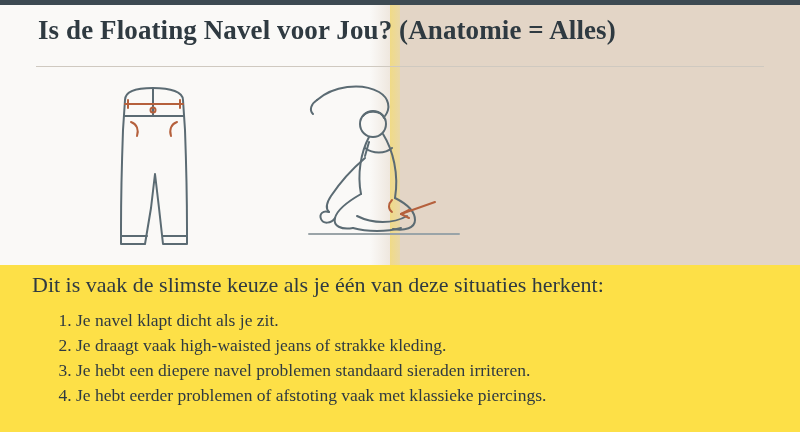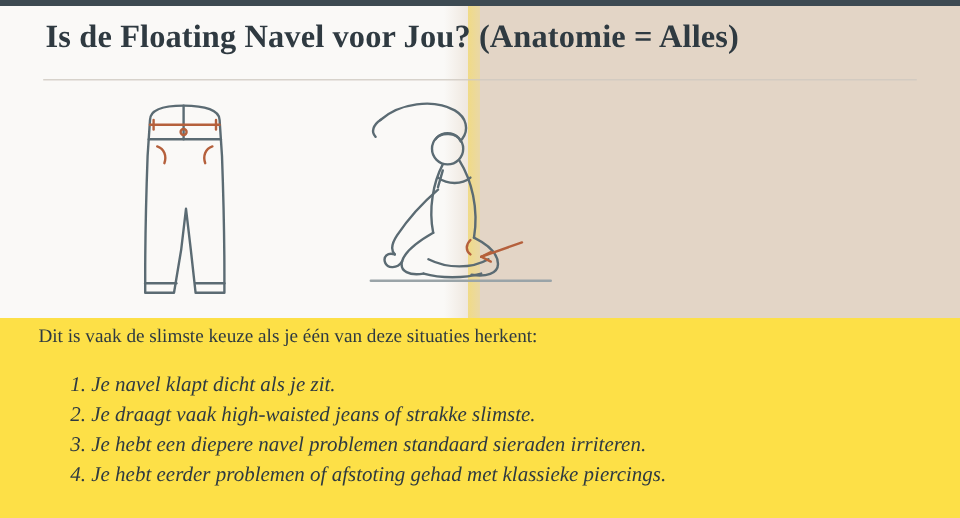--- a/index.html
+++ b/index.html
@@ -105,34 +105,33 @@
     position: absolute;
     top: 272px;
     left: 0;
     width: 800px;
     z-index: 6;
   }
   #intro {
     position: absolute;
     left: 32px;
     top: 0;
-    font-size: 16px;
+    font-size: 22px;
     color: #2f3a41;
     white-space: nowrap;
   }
   #situations {
     position: absolute;
     left: 46px;
     top: 36px;
     margin: 0;
     padding: 0 0 0 30px;
     list-style: decimal;
     color: #2f3a41;
     font-size: 17.5px;
-    font-style: italic;
   }
   #situations li {
     line-height: 25px;
     white-space: nowrap;
   }
   .label-text {
     font-family: "Liberation Sans", sans-serif;
     font-size: 11.5px;
   }
 </style>
@@ -205,19 +204,19 @@
       </svg>
     </div>
 
 
   </div>
 
   <div id="body-text">
     <div id="intro">Dit is vaak de slimste keuze als je één van deze situaties herkent:</div>
     <ol id="situations">
       <li>Je navel klapt dicht als je zit.</li>
-      <li>Je draagt vaak high-waisted jeans of strakke slimste.</li>
+      <li>Je draagt vaak high-waisted jeans of strakke kleding.</li>
       <li>Je hebt een diepere navel problemen standaard sieraden irriteren.</li>
-      <li>Je hebt eerder problemen of afstoting gehad met klassieke piercings.</li>
+      <li>Je hebt eerder problemen of afstoting vaak met klassieke piercings.</li>
     </ol>
   </div>
 
 </div>
 
 </body></html>

